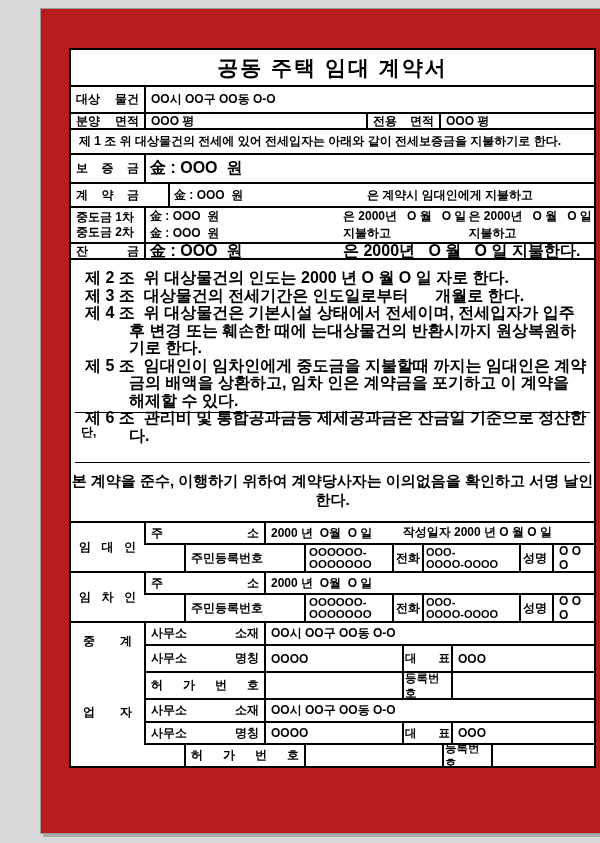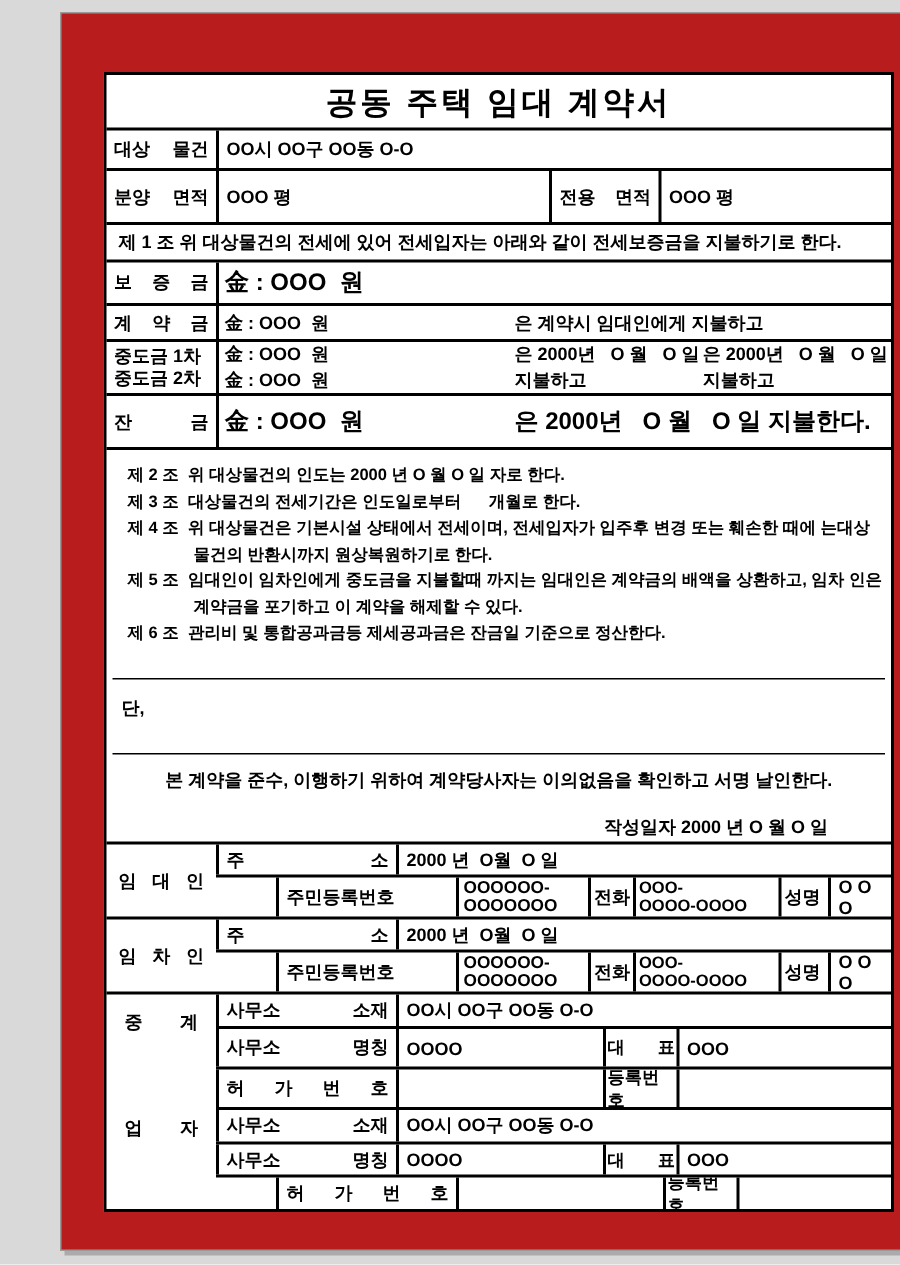--- a/index.html
+++ b/index.html
@@ -24,39 +24,39 @@
   .bl{border-left:2px solid #000;}
   .jst{flex:1;text-align:justify;text-align-last:justify;}
   .pre{white-space:pre-wrap;}
   .pre-line{white-space:pre-line;}
   .w-lab{width:73px;}
   .w-in{width:120px;}
   
   .title-row{height:35px;justify-content:center;align-items:center;display:flex;border-bottom:2px solid #000;}
   .title-row .t{font-size:21px;letter-spacing:2px;}
   
-  .h27{height:27px;} .h28{height:36px;} .h25{height:25px;}
-  .h29{height:29px;} .h24{height:24px;} .h36{height:36px;}
+  .h27{height:27px;} .h28{height:16px;} .h25{height:25px;}
+  .h29{height:29px;} .h24{height:24px;gap:24px;} .h36{height:36px;}
   .w222{width:222px;}
   .flex1{flex:1;}
   
   .pay-val{flex:1;display:flex;align-items:center;}
   .amt{width:197px;padding-left:4px;box-sizing:border-box;}
   .note{flex:1;}
   .two-line{flex-direction:column;justify-content:space-around;align-items:flex-start;padding:2px 5px;border-radius:12px;}
   .two-line>span{display:block;line-height:15px;}
   .pay2{flex:1;display:flex;}
   .col2l{width:197px;display:flex;flex-direction:column;justify-content:space-around;padding-left:4px;box-sizing:border-box;}
   
   .clause-block{height:152px;padding:9px 6px 0 6px;box-sizing:border-box;}
-  .art{font-size:11px;line-height:17.5px;padding-left:52px;text-indent:-44px;white-space:pre-wrap;}
+  .art{font-size:16px;line-height:17.5px;padding-left:52px;text-indent:-44px;white-space:pre-wrap;}
   .sep{height:0;border-top:1px solid #000;margin:0 4px;}
   .proviso-block{height:49px;box-sizing:border-box;padding:11px 0 0 10px;font-size:12px;}
   .closing-block{height:60px;box-sizing:border-box;border-bottom:2px solid #000;padding-top:9px;}
-  .closing-line{text-align:center;font-size:12px;}
+  .closing-line{text-align:center;font-size:15px;}
   .date-line{text-align:right;padding-right:42px;margin-top:14px;font-size:12px;}
   
   .prow{display:flex;border-bottom:2px solid #000;box-sizing:border-box;}
   .prow.nb{border-bottom:none;}
   .plab{width:73px;box-sizing:border-box;display:flex;align-items:center;padding:0 8px;font-size:12px;}
   .plab-col{flex-direction:column;justify-content:space-around;align-items:stretch;padding:10px 12px;gap:18px;}
   .pcol{flex:1;display:flex;flex-direction:column;}
   .irow{display:flex;border-bottom:2px solid #000;box-sizing:border-box;}
   .irow:last-child{border-bottom:none;padding-left:40px;}
   .h22{height:22px;} .h26{height:26px;} .h23{height:23px;}

